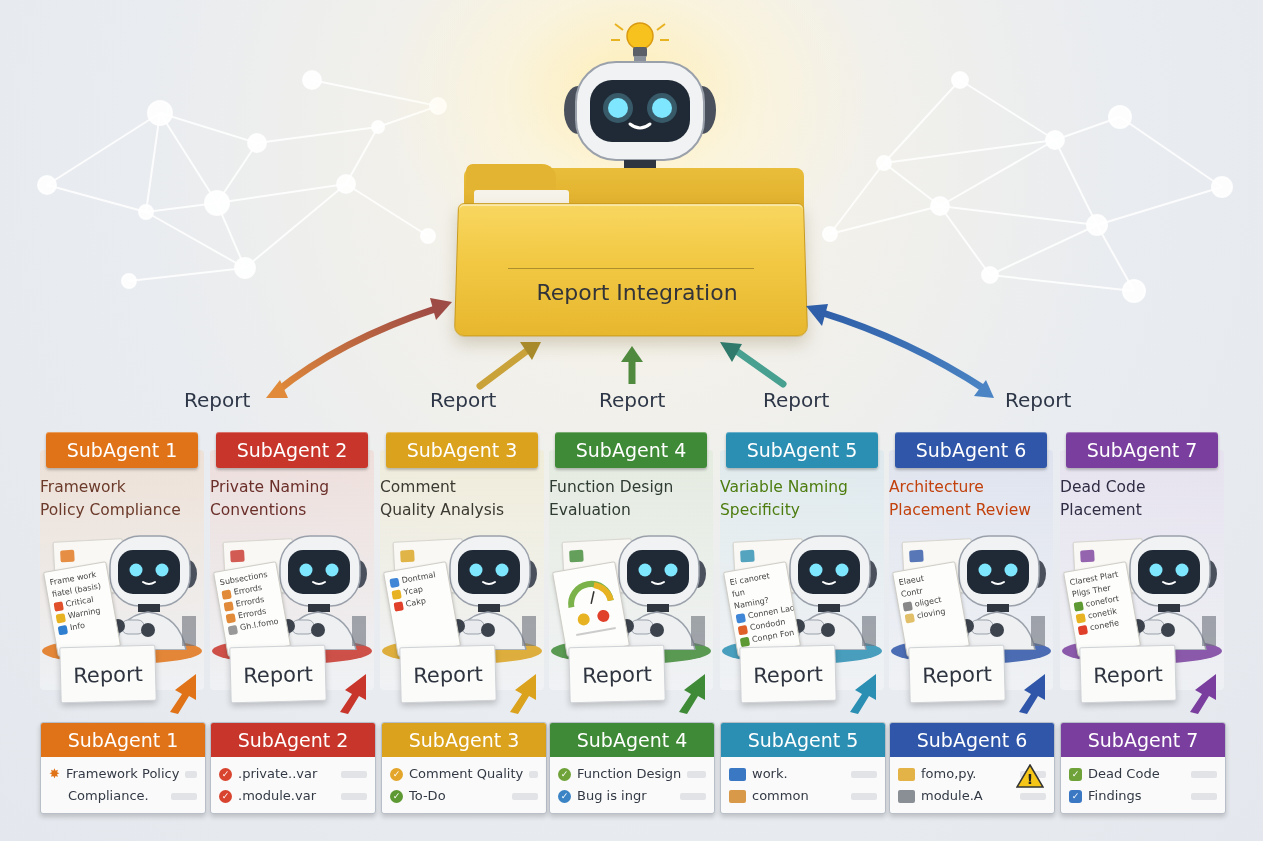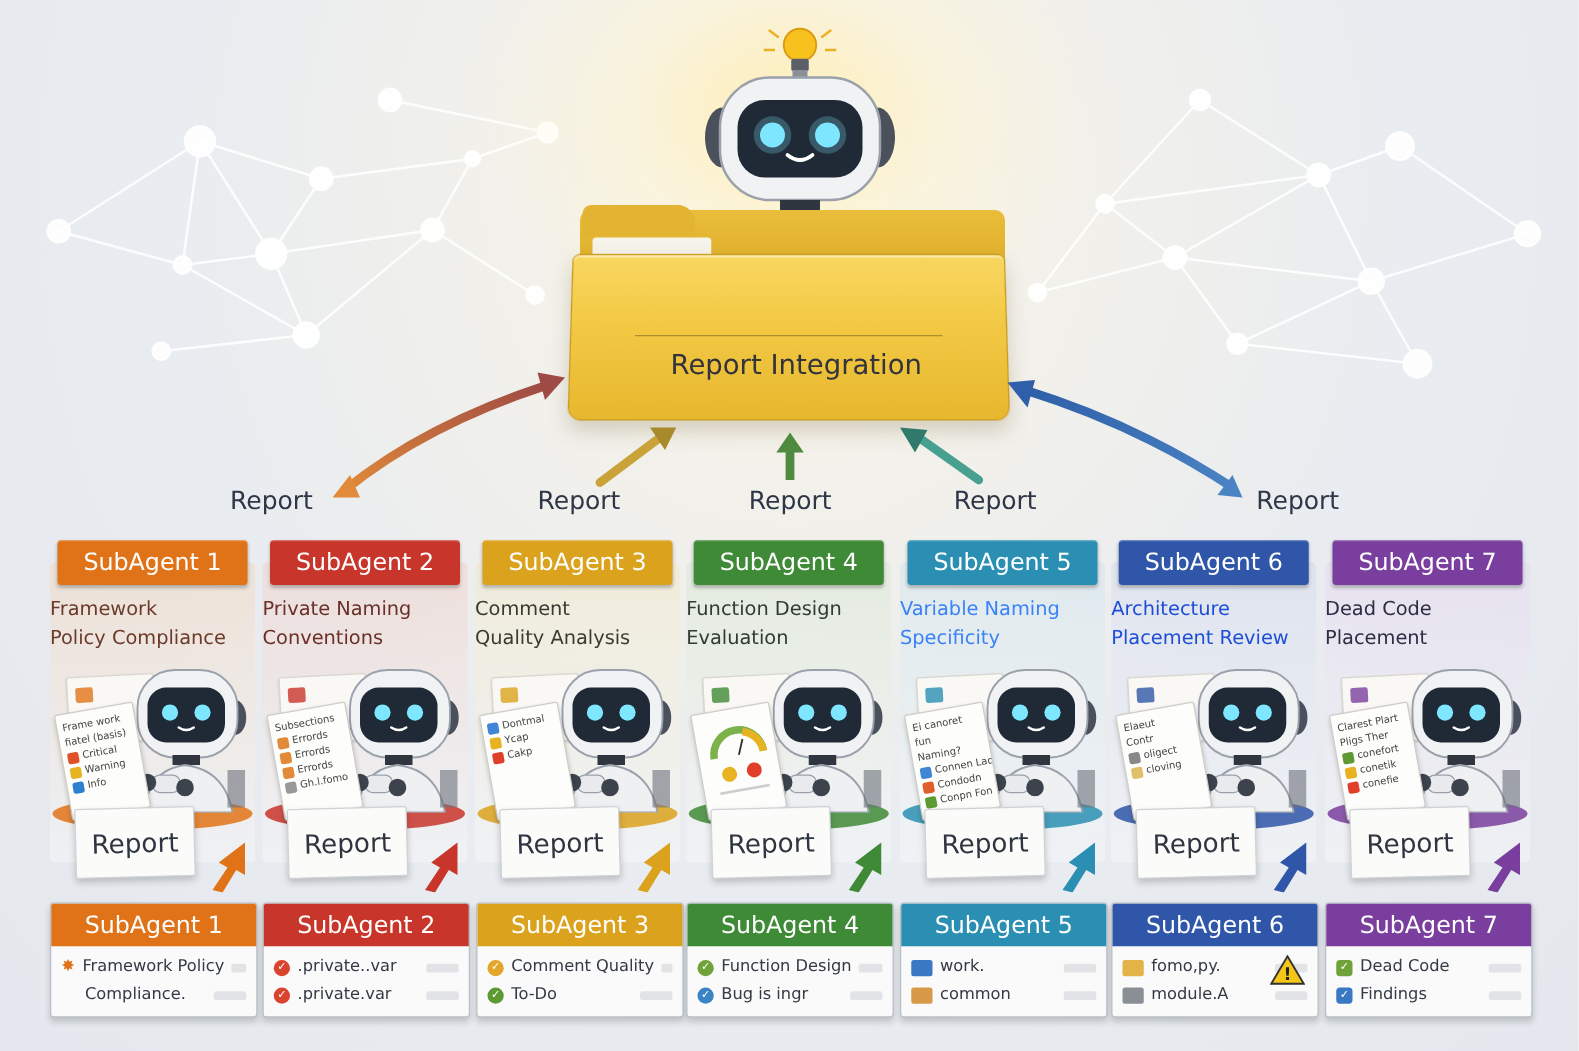--- a/index.html
+++ b/index.html
@@ -386,21 +386,21 @@
       </svg></div>
     </div>
     </div>
     <div class="report-card" style="left: 569px;">Report</div>
     <div class="up-arrow" style="left: 675px;"><svg viewBox="0 0 36 44" width="36" height="44">
     <path d="M4 42 L16 24 L9 20 L30 4 L30 30 L23 26 L12 44 Z" fill="#3f8a36"></path>
   </svg></div>
     <div class="col" style="left: 720px;">
     <div class="col-bg" style="background:linear-gradient(180deg, #d3e6ee 0%, rgba(255,255,255,0.6) 100%)"></div>
     <div class="badge" style="background:#2b8fb3">SubAgent 5</div>
-    <div class="task" style="color:#3b82f6">
+    <div class="task" style="color:#4d7c0f">
       <div>Variable Naming</div>
       <div>Specificity</div>
     </div>
     <div class="scene">
       <div class="desk" style="background:#2b8fb3"></div>
       <div class="doc-back">
         <div style="margin:8px 6px;width:14px;height:12px;border-radius:2px;background:#2b8fb3;opacity:0.8"></div>
       </div>
       <svg class="robot" viewBox="0 0 104 122">
     <ellipse cx="92" cy="46" rx="9" ry="14" fill="#4a515c"></ellipse>
@@ -434,21 +434,21 @@
         </div>
     </div>
     </div>
     <div class="report-card" style="left: 740px;">Report</div>
     <div class="up-arrow" style="left: 846px;"><svg viewBox="0 0 36 44" width="36" height="44">
     <path d="M4 42 L16 24 L9 20 L30 4 L30 30 L23 26 L12 44 Z" fill="#2b8fb3"></path>
   </svg></div>
     <div class="col" style="left: 889px;">
     <div class="col-bg" style="background:linear-gradient(180deg, #d6dcee 0%, rgba(255,255,255,0.6) 100%)"></div>
     <div class="badge" style="background:#2f56a8">SubAgent 6</div>
-    <div class="task" style="color:#1d4ed8">
+    <div class="task" style="color:#c2410c">
       <div>Architecture</div>
       <div>Placement Review</div>
     </div>
     <div class="scene">
       <div class="desk" style="background:#2f56a8"></div>
       <div class="doc-back">
         <div style="margin:8px 6px;width:14px;height:12px;border-radius:2px;background:#2f56a8;opacity:0.8"></div>
       </div>
       <svg class="robot" viewBox="0 0 104 122">
     <ellipse cx="92" cy="46" rx="9" ry="14" fill="#4a515c"></ellipse>
@@ -550,21 +550,21 @@
     <div class="summary" style="left: 210px;">
       <div class="summary-head" style="background:#c8352a">SubAgent 2</div>
     <div class="summary-body">
         <div class="sline">
           <span class="sicon" style="background:#d9442f">✓</span>
           <span>.private..var</span>
           <span class="bar"></span>
         </div>
         <div class="sline">
           <span class="sicon" style="background:#d9442f">✓</span>
-          <span>.private.var</span>
+          <span>.module.var</span>
           <span class="bar"></span>
         </div>
       </div>
     </div>
     <div class="summary" style="left: 381px;">
       <div class="summary-head" style="background:#dba21d">SubAgent 3</div>
     <div class="summary-body">
         <div class="sline">
           <span class="sicon" style="background:#e3a52a">✓</span>
           <span>Comment Quality</span>

